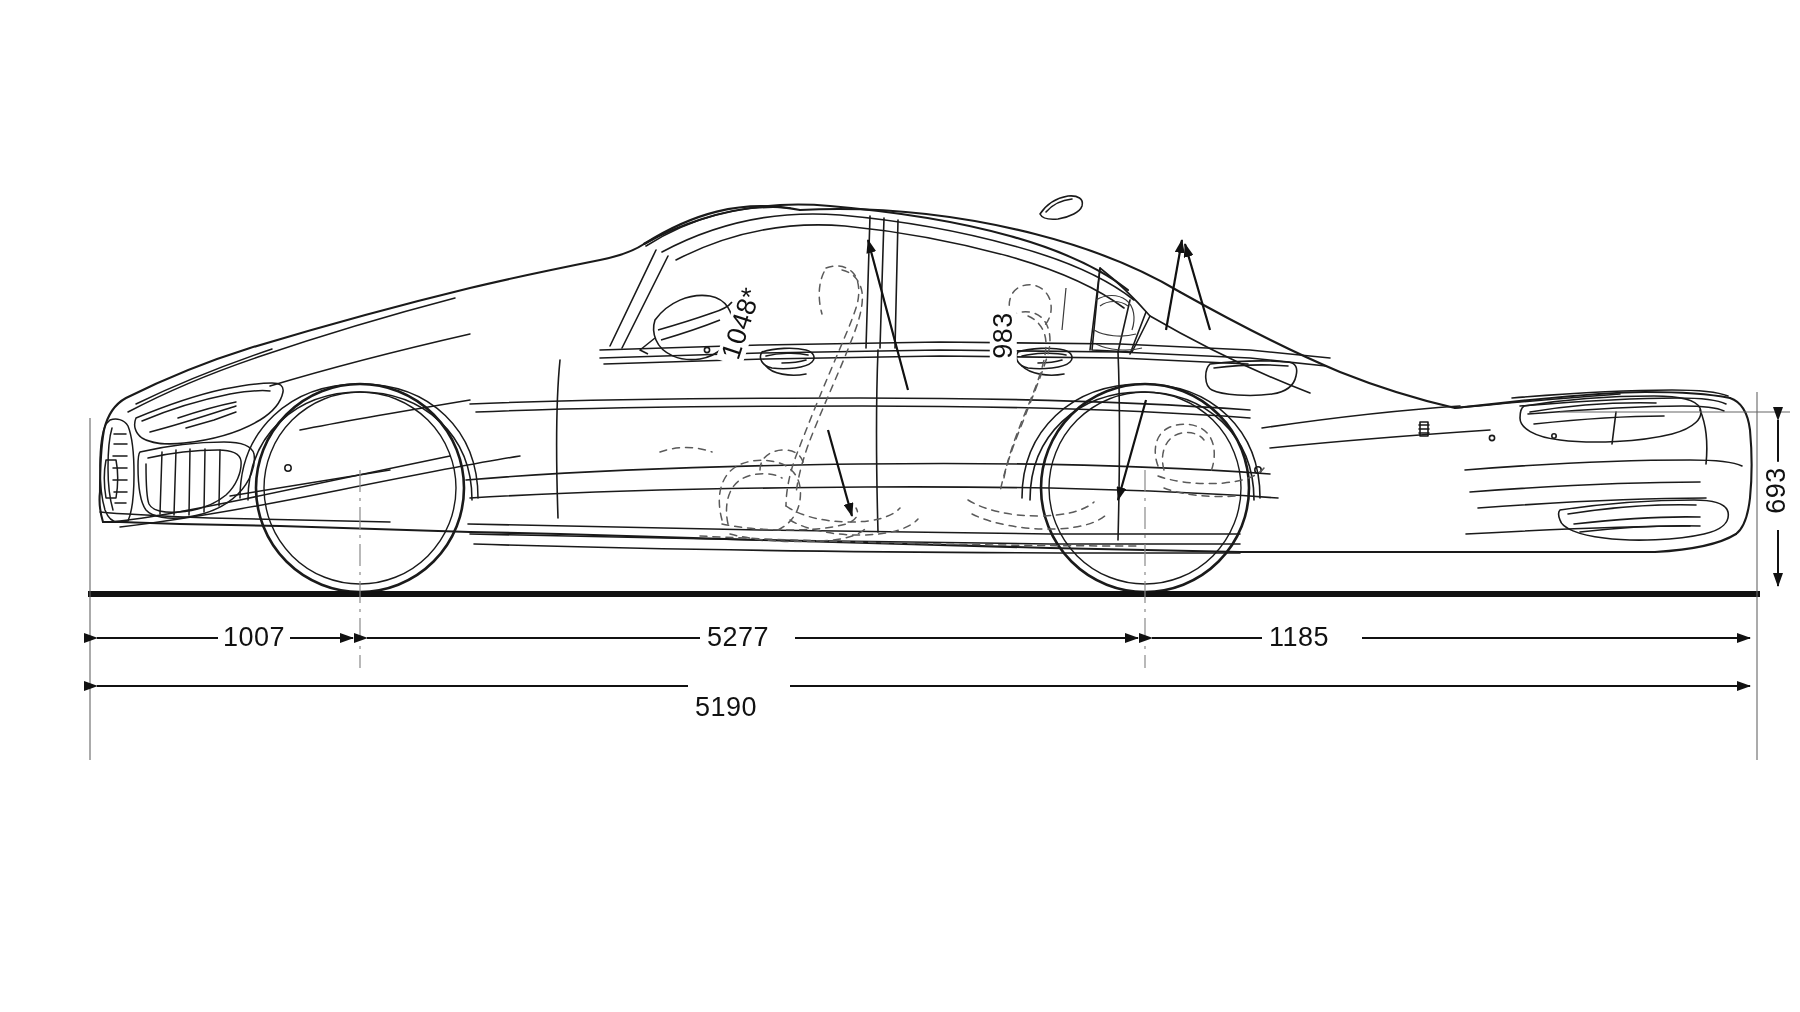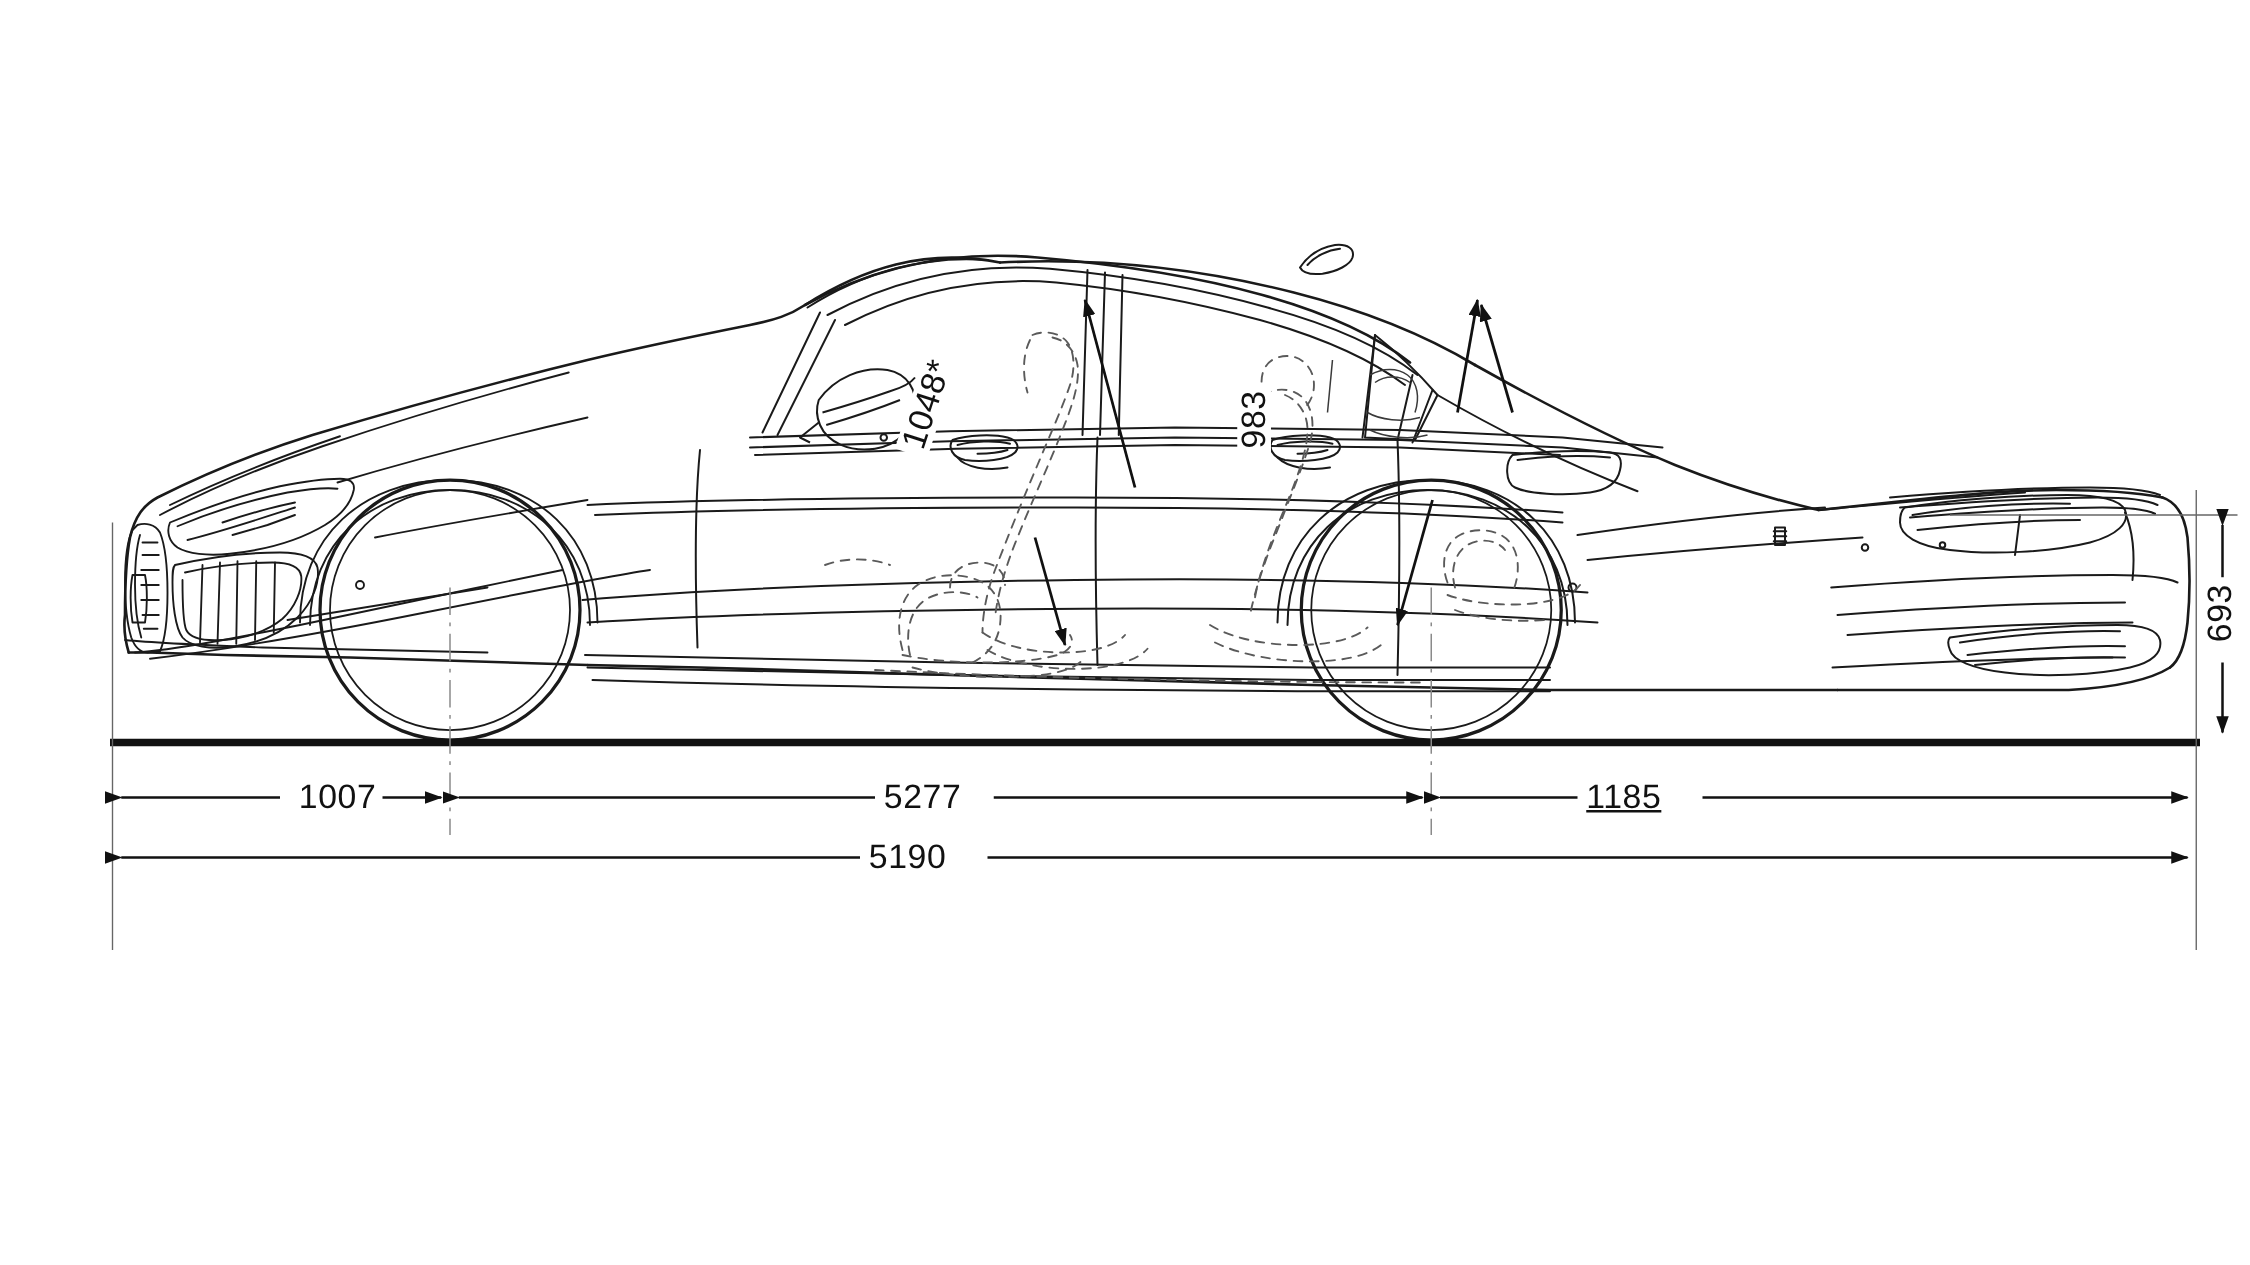--- a/index.html
+++ b/index.html
@@ -360,27 +360,27 @@
   <g stroke="#111" stroke-width="2.2">
 
     <line x1="1166" y1="330" x2="1182" y2="240" marker-end="url(#ar)"></line>
     <line x1="1210" y1="330" x2="1185" y2="244" marker-end="url(#ar)"></line>
 
     <line x1="1146" y1="400" x2="1118" y2="500" marker-end="url(#ar)"></line>
   </g>
 
 </svg>
 
-<div class="dimlabel" style="left:234px;top:624px;">1007</div>
+<div class="dimlabel" style="left:218px;top:624px;">1007</div>
 
 <div class="dimlabel" style="left:702px;top:624px;">5277</div>
 
-<div class="dimlabel" style="left:1264px;top:624px;text-decoration:underline;">1185</div>
-
-<div class="dimlabel" style="left:690px;top:672px;text-align:right;">5190</div>
+<div class="dimlabel" style="left:1264px;top:624px;">1185</div>
+
+<div class="dimlabel" style="left:690px;top:694px;text-align:right;">5190</div>
 
 <div class="dimlabel rot90" style="left:1748px;top:477px;transform:rotate(-90deg);">693</div>
 
 <div class="dimlabel" style="left:700px;top:310px;transform:rotate(-72deg);transform-origin:center center;">1048*</div>
 
 <div class="dimlabel" style="left:975px;top:322px;transform:rotate(-90deg);transform-origin:center center;">983</div>
 
 </div>
 
 </body></html>

